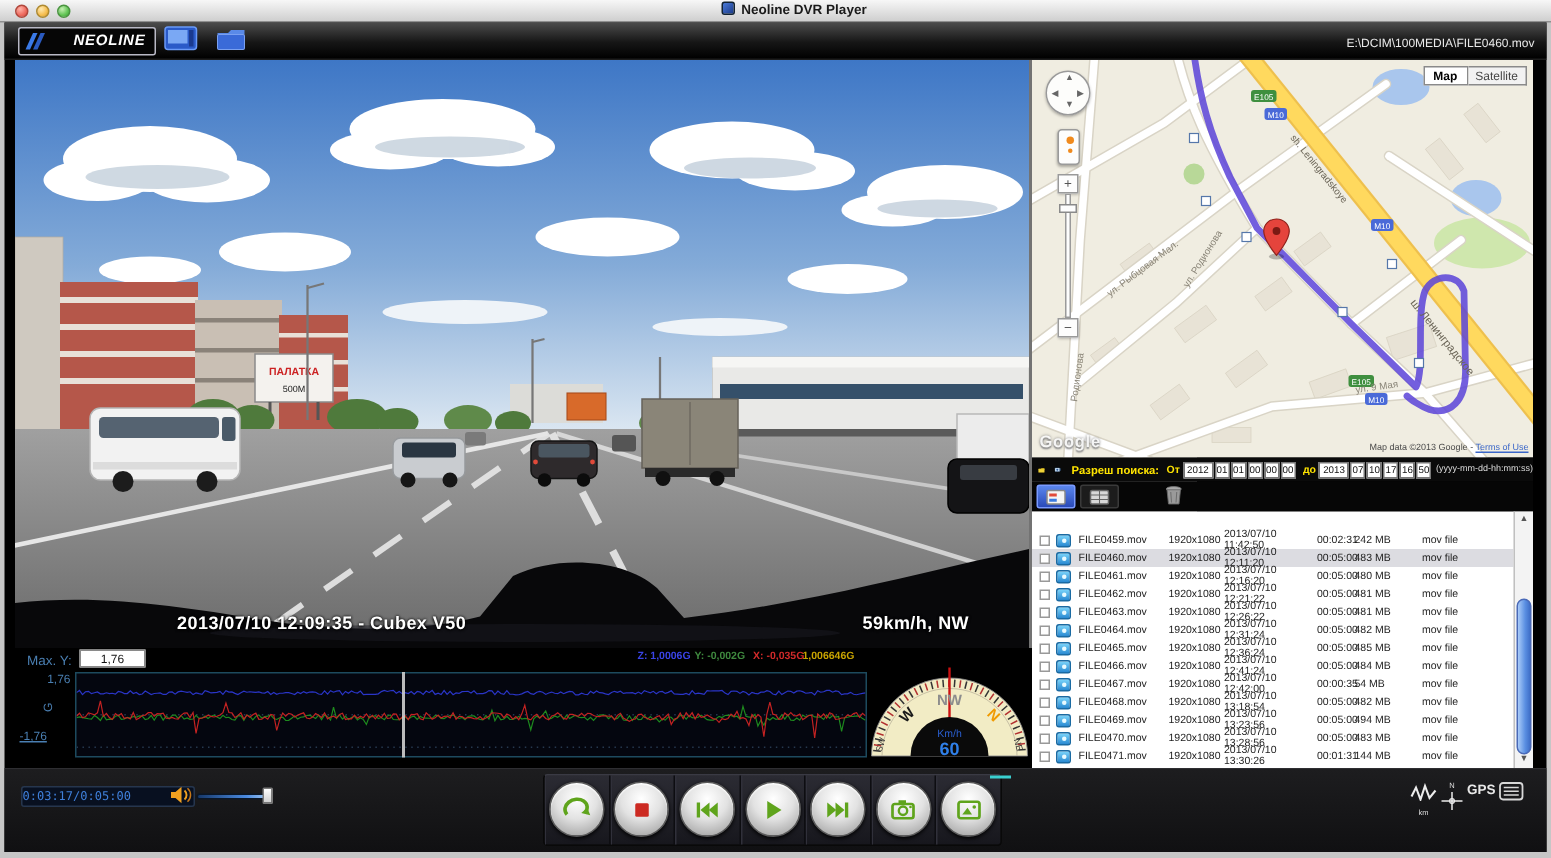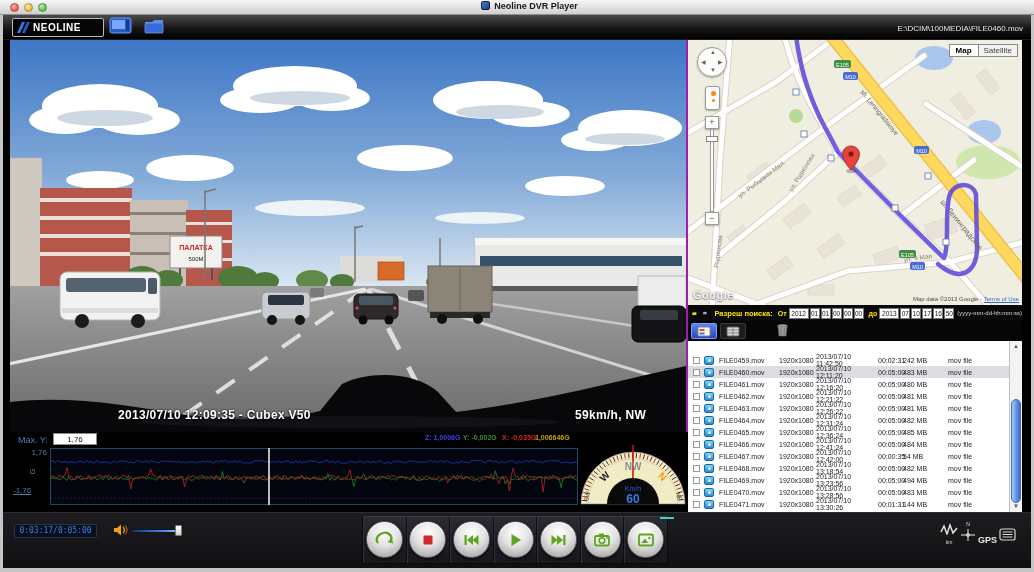--- a/index.html
+++ b/index.html
@@ -16,26 +16,26 @@
   #title-group { position:absolute; left:0; right:0; top:1px; text-align:center; font-size:9px; font-weight:bold; color:#1a1a1a;padding-left:25px; }
   #title-icon { display:inline-block; width:9px; height:9px; vertical-align:-1px; margin-right:4px;
     background:linear-gradient(135deg,#4a7ad8,#1a3a8a); border:1px solid #123; border-radius:2px; }
   
   #app { position:absolute; left:3px; top:15px; width:1028px; height:553px; background:#000; }
   
   #topbar { position:absolute; left:0; top:0; width:1028px; height:25px;
     background:linear-gradient(#4c4c4c,#161616 55%,#000); border-bottom:1px solid #1c1c1c; }
   #logo-box { position:absolute; left:9px; top:3px; width:92px; height:19px; background:#060606;
     border:1px solid #b9b9c6; border-radius:2px; display:flex; align-items:center; padding-left:3px; }
-  #brand { color:#fff; font-size:10px; font-weight:bold; letter-spacing:.5px; margin-left:2px; }
+  #brand { color:#fff; font-size:10px; font-weight:bold; letter-spacing:.5px; margin-left:18px;font-style:italic; }
   .topbtn { position:absolute; top:2px; width:28px; height:21px; background:none; border:none; cursor:pointer; }
   #btn-display-mode { left:104px; } #btn-open-file { left:138px; }
   #filepath { position:absolute; right:8px; top:9px; font-size:8px; color:#e9e9e9; }
   
-  #video { position:absolute; left:7px; top:25px; width:788px; height:392px; background:#a21caf; overflow:hidden; }
+  #video { position:absolute; left:7px; top:25px; width:788px; height:392px; background:#737373; overflow:hidden; }
   .vid-ov { position:absolute; color:#fff; font-size:12px; font-weight:bold;
     text-shadow:0 1px 2px #000, 0 0 2px #000; letter-spacing:.3px; }
   #ov-time { left:108px; top:368px; } #ov-speed { left:565px; top:368px; }
   
   .glabel { position:absolute; color:#4a7fb2; font-size:9px; }
   #gmax-label { left:15px; top:420px; }
   #gmax-input { position:absolute; left:50px; top:418px; width:44px; height:12px; background:#fff;
     border:1px solid #8a8a8a; font-size:8px; text-align:center; line-height:11px; color:#111; }
   #gax-top { left:14px; top:433px; width:30px; text-align:right; font-size:8px;}
   #gax-mid { left:26px; top:452px; font-size:8px; transform:rotate(-90deg);}
@@ -100,38 +100,38 @@
   .fname { margin-left:5px; width:60px; } .fres { width:37px; } .fdate { width:62px; }
   .fdur { width:25px; } .fsize { width:45px; } .ftype { flex:1; }
   #vscroll { position:absolute; right:0; top:0; bottom:0; width:13px; background:#f3f3f3; border-left:1px solid #c0c0c0; }
   .sarrow { position:absolute; left:0; width:12px; height:11px; font-size:6px; color:#555; text-align:center; line-height:11px; }
   #sar-up { top:0; } #sar-dn { bottom:0; }
   #sthumb { position:absolute; left:1px; top:58px; width:10px; height:104px; border-radius:5px;
     background:linear-gradient(90deg,#a9cbf8,#5a8fe2 60%,#3f6fc8); border:1px solid #4a6ab8; }
   
   #bottombar { position:absolute; left:0; top:497px; width:1028px; height:56px;
     background:linear-gradient(#1d1d1f,#101012); border-top:1px solid #2e2e32; }
-  #timebox { position:absolute; left:11px; top:11px; width:83px; height:14px; background:#081020;
+  #timebox { position:absolute; left:11px; top:11px; width:116px; height:14px; background:#081020;
     border:1px solid #26364e; color:#3f7fd9; font-family:"DejaVu Sans Mono", monospace; font-size:8px;
-    line-height:12px; text-align:center; border-radius:2px; }
+    line-height:12px; text-align:left; border-radius:2px; }
   #speaker { position:absolute; left:110px; top:10px; }
   #vol-track { position:absolute; left:128px; top:16px; width:48px; height:4px; border-radius:2px;
     background:linear-gradient(90deg,#16386a,#4a8ae0 70%,#9cc4f0); border:1px solid #0a1626; }
   #vol-thumb { position:absolute; left:172px; top:12px; width:7px; height:11px; background:linear-gradient(#fff,#cfcfcf);
     border:1px solid #7a7a7a; border-radius:1px; }
   #transport { position:absolute; left:359px; top:3px; width:306px; height:48px; border-radius:3px;
     background:linear-gradient(#2b2b33,#17171d); border:1px solid #090909; border-top-color:#3a3a44; display:flex; }
   .tcell { flex:1; display:flex; align-items:flex-start; justify-content:center; padding-top:4px;
     border-right:1px solid #0d0d11; box-shadow:inset 1px 0 0 #30303a; }
   .tcell:last-child { border-right:none; }
   .cbtn { width:37px; height:37px; border-radius:50%; border:1px solid #5a5a5a; cursor:pointer;
     background:radial-gradient(circle at 50% 30%, #ffffff, #e2e2e2 45%, #b8b8b8 75%, #8f8f8f);
     box-shadow:0 1px 3px #000, inset 0 1px 1px #fff; display:flex; align-items:center; justify-content:center; }
   #prog-tick { position:absolute; left:657px; top:4px; width:14px; height:2px; background:#3ad0d0; }
-  #statusicons { position:absolute; left:937px; top:8px; display:flex; align-items:flex-end; gap:2px; color:#e8e8e8; }
+  #statusicons { position:absolute; left:937px; top:8px; display:flex; align-items:flex-start; gap:2px; color:#e8e8e8; }
   #gps-label { font-size:9px; font-weight:bold; }
   .sub { font-size:5px; color:#ddd; }
 </style>
 </head>
 <body>
 
 <div id="win">
 
   <div id="titlebar">
     <span class="tl" id="tl-close"></span>

